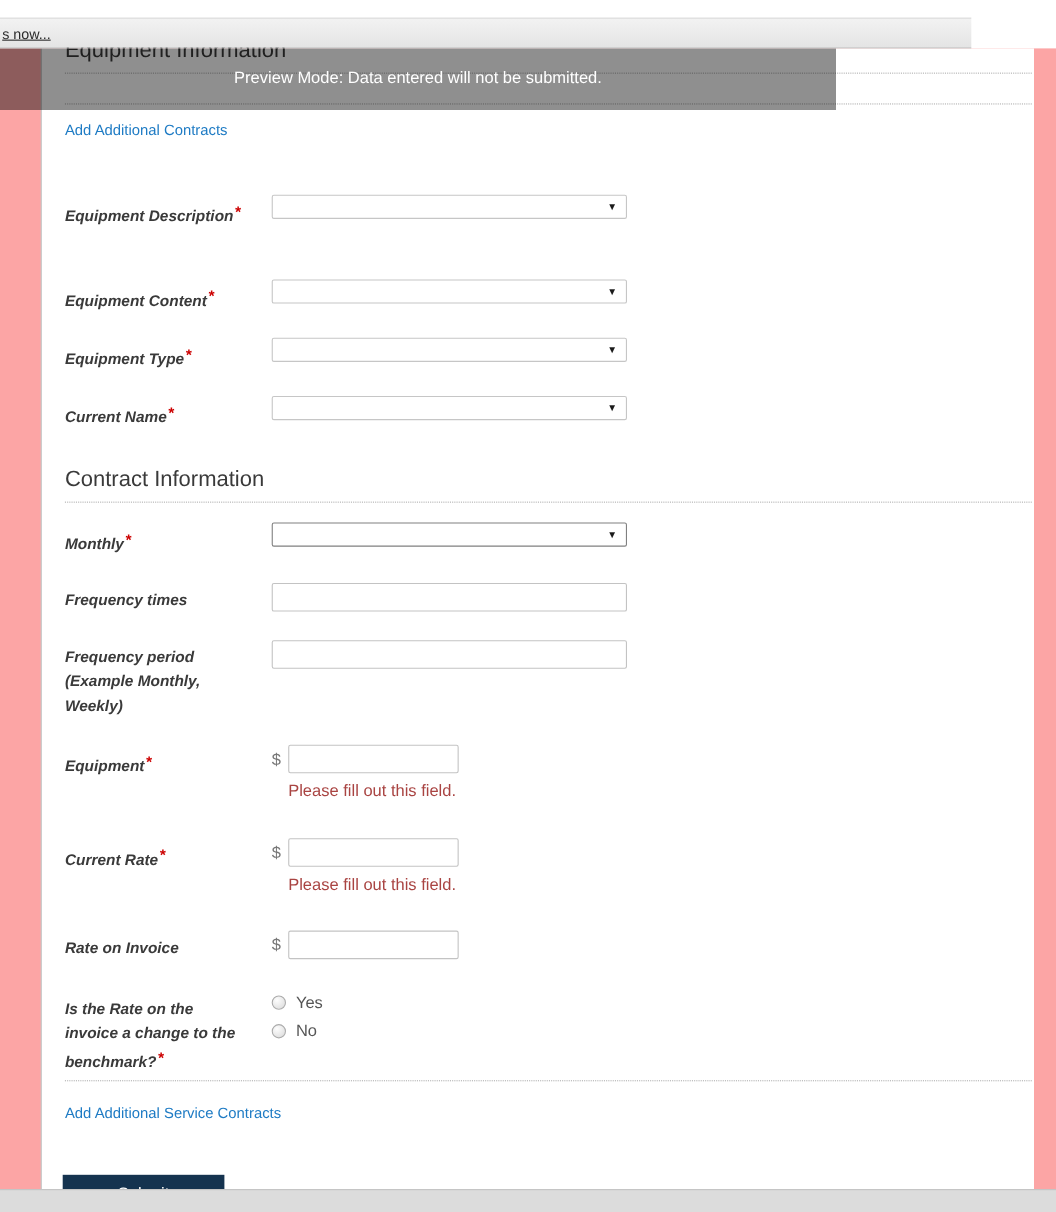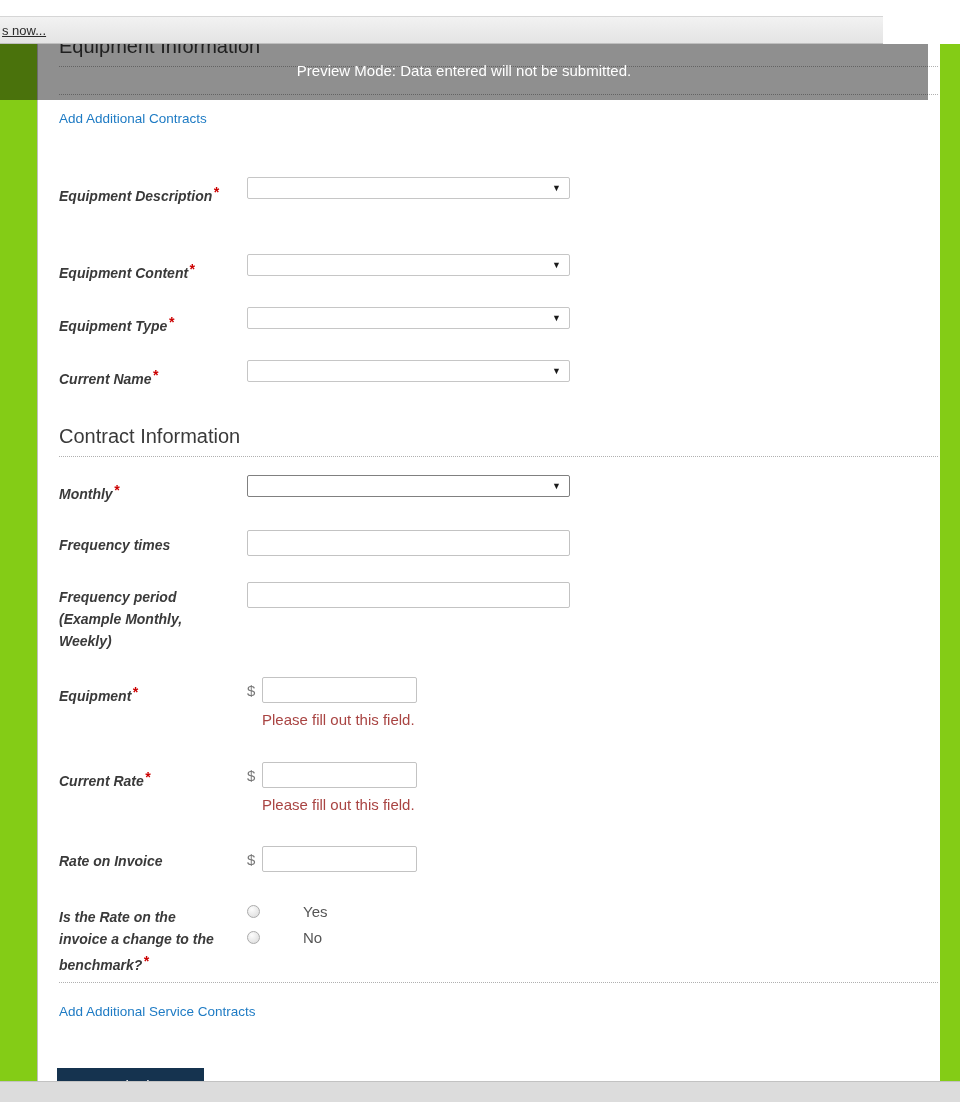--- a/index.html
+++ b/index.html
@@ -8,26 +8,26 @@
 
   
   .top-white { position:absolute; left:0; top:0; width:960px; height:16px; background:#ffffff; z-index:30; }
   .top-bar   { position:absolute; left:0; top:16px; width:883px; height:28px;
                background:linear-gradient(#f2f2f2,#e4e4e4); border-top:1px solid #d6d6d6;
                border-bottom:1px solid #bfbfbf; z-index:30; }
   .top-bar a { position:absolute; left:2px; top:6px; font-size:13px; color:#2b2b2b;
                text-decoration:underline; white-space:nowrap; }
 
   
-  .page { position:absolute; left:0; top:44px; width:960px; height:1037px; background:#84cc16; }
+  .page { position:absolute; left:0; top:44px; width:960px; height:1037px; background:#fca5a5; }
   .content { position:absolute; left:37px; top:0; width:903px; height:100%;
              background:#ffffff; border-left:1px solid rgba(0,0,0,0.25); }
 
   
-  .overlay-banner { position:absolute; left:0; top:44px; width:928px; height:56px;
+  .overlay-banner { position:absolute; left:0; top:44px; width:760px; height:56px;
                     background:rgba(0,0,0,0.44); z-index:20; }
   .overlay-banner .msg { width:100%; text-align:center; line-height:54px;
                          color:#ffffff; font-size:15px; }
 
   
   .section-heading { position:absolute; left:21px; right:2px; font-size:20px; color:#3a3a3a;
                      font-weight:400; padding-bottom:8px; border-bottom:1px dotted #b0b0b0; }
   #eq-heading { top:-9px; }
   #ct-heading { top:381px; }
   .dotline { position:absolute; left:21px; right:2px; border-top:1px dotted #b0b0b0; }
@@ -56,21 +56,21 @@
   input[type=text] { height:26px; border:1px solid #c3c3c3; border-radius:2px; background:#fff;
                      font-size:14px; color:#333; padding:0 6px; }
   .wide-input { width:323px; }
   .money-line { display:flex; align-items:center; }
   .dollar { font-size:15px; color:#777; margin-right:7px; }
   .money-input { width:155px; }
   .error-input { border:1px solid #d0604c; }
   .error-msg { margin-top:8px; margin-left:15px; font-size:15px; color:#a94442; }
 
   
-  .radio-line { display:flex; align-items:center; height:18px; margin-bottom:8px;gap:34px; }
+  .radio-line { display:flex; align-items:center; height:18px; margin-bottom:8px; }
   .radio { width:13px; height:13px; border-radius:50%; border:1px solid #ababab;
            background:radial-gradient(circle at 35% 30%, #fdfdfd, #d9d9d9); margin-right:9px; }
   .radio-label { font-size:15px; color:#555; }
 
   
   #row-eq-desc   { top:133px; }
   #row-eq-cont   { top:210px; }
   #row-eq-type   { top:263px; }
   #row-vendor    { top:316px; }
   #row-service   { top:431px; }

